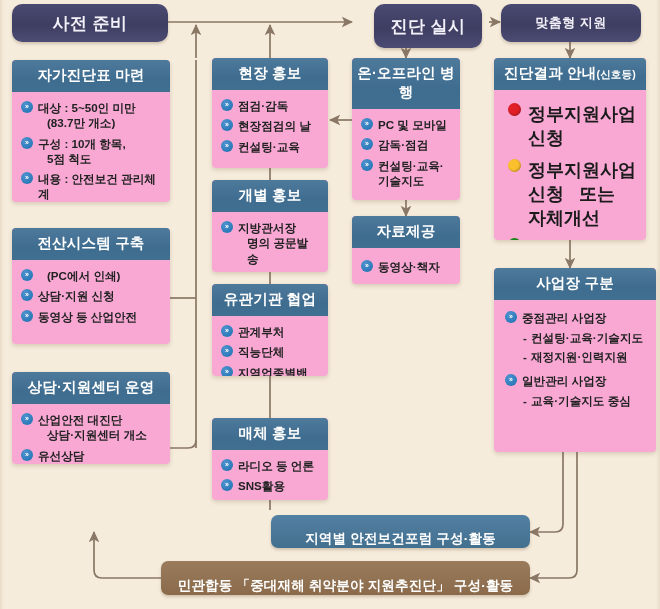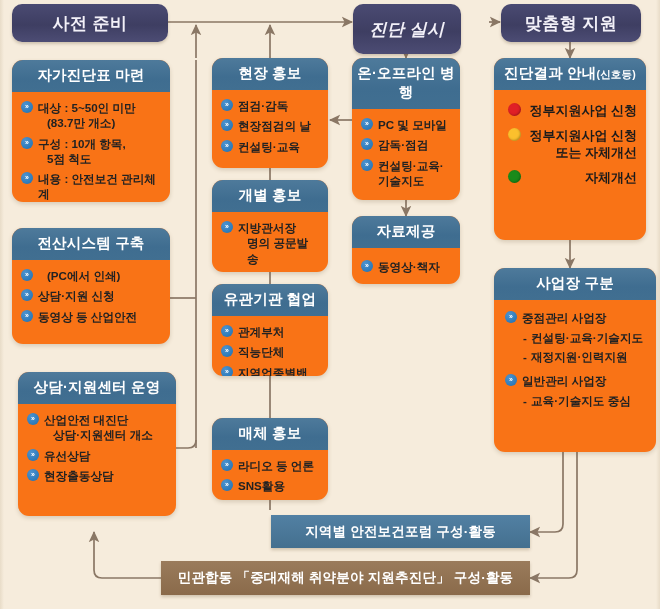--- a/index.html
+++ b/index.html
@@ -26,22 +26,22 @@
     box-shadow:0 2px 3px rgba(90,70,45,.25);
     color:#f2f0f8;
     display:flex;align-items:center;justify-content:center;
     font-weight:bold;
     letter-spacing:.5px;
   }
 
   
   .card{
     position:absolute;
-    border-radius:11px;
-    background:#f97316;
+    border-radius:4px;
+    background:#f9a8d4;
     box-shadow:0 2px 4px rgba(110,85,55,.22);
     overflow:hidden;
   }
   .card .ttl{
     background:linear-gradient(180deg,#4e7a9b 0%,#3f6d90 60%,#416f91 100%);
     color:#ffffff;
     font-weight:bold;
     text-align:center;
     padding:6px 4px 7px;
     font-size:14.5px;
@@ -70,32 +70,32 @@
   }
   ul.bl > li .ln{display:block;}
   ul.bl > li .ind{display:block;padding-left:9px;}
   ul.bl > li.dash{padding-left:26px;margin-bottom:3px;font-weight:bold;}
   ul.bl > li.dash:before{content:"-";position:absolute;left:18px;top:0;}
 
   
   ul.tl{list-style:none;margin:0;padding:0;}
   ul.tl > li{
     position:relative;padding-left:20px;margin-bottom:7px;
-    font-size:13px;line-height:1.35;color:#1b1b1b;font-weight:bold;text-align:right;
+    font-size:18px;line-height:1.35;color:#1b1b1b;font-weight:bold;
   }
   ul.tl > li:last-child{margin-bottom:0;}
   ul.tl > li .dot{
     position:absolute;left:0;top:1px;width:13px;height:13px;border-radius:50%;
     box-shadow:inset -1px -1px 2px rgba(0,0,0,.25);
   }
 
   
   .bar{
-    position:absolute;border-radius:0;
-    display:flex;align-items:center;justify-content:center;
+    position:absolute;border-radius:7px;
+    display:flex;align-items:flex-end;justify-content:center;
     color:#fff;font-weight:bold;font-size:13.5px;
     box-shadow:0 2px 3px rgba(110,85,55,.28);
     letter-spacing:.2px;
   }
   .bar.blue{background:linear-gradient(180deg,#5280a3 0%,#44708f 100%);}
   .bar.brown{background:linear-gradient(180deg,#9a7b5b 0%,#8a6a4a 100%);}
 </style>
 </head>
 <body>
 
@@ -140,24 +140,24 @@
       <path d="M563,452 L563,524 Q563,532 555,532 L530,532" marker-end="url(#ah)"></path>
       <path d="M577,452 L577,570 Q577,578 569,578 L530,578" marker-end="url(#ah)"></path>
 
       <path d="M162,578 L102,578 Q94,578 94,570 L94,532" marker-end="url(#ah)"></path>
     </g>
   </svg>
 
   <div class="hdr" style="left:12px;top:4px;width:156px;height:38px;font-size:17px;">
     <span>사전 준비</span>
   </div>
-  <div class="hdr" style="left:353px;top:4px;width:108px;height:50px;font-size:17px;font-style:italic;">
+  <div class="hdr" style="left:374px;top:4px;width:108px;height:44px;font-size:17px;">
     <span>진단 실시</span>
   </div>
-  <div class="hdr" style="left:501px;top:4px;width:140px;height:38px;font-size:17px;">
+  <div class="hdr" style="left:501px;top:4px;width:140px;height:38px;font-size:13px;">
     <span>맞춤형 지원</span>
   </div>
 
   <div class="card" style="left:12px;top:60px;width:158px;height:142px;">
     <div class="ttl">자가진단표 마련</div>
     <div class="body">
       <ul class="bl">
         <li>
           <span class="bullet">»</span>
           <span class="ln">대상 : 5~50인 미만</span>
@@ -190,21 +190,21 @@
           <span class="ln">상담·지원 신청</span>
         </li>
         <li>
           <span class="bullet">»</span>
           <span class="ln">동영상 등 산업안전</span>
         </li>
       </ul>
     </div>
   </div>
 
-  <div class="card" style="left:18px;top:372px;width:158px;height:144px;">
+  <div class="card" style="left:12px;top:372px;width:158px;height:92px;">
     <div class="ttl">상담·지원센터 운영</div>
     <div class="body">
       <ul class="bl">
         <li>
           <span class="bullet">»</span>
           <span class="ln">산업안전 대진단</span>
           <span class="ind">상담·지원센터 개소</span>
         </li>
         <li>
           <span class="bullet">»</span>

